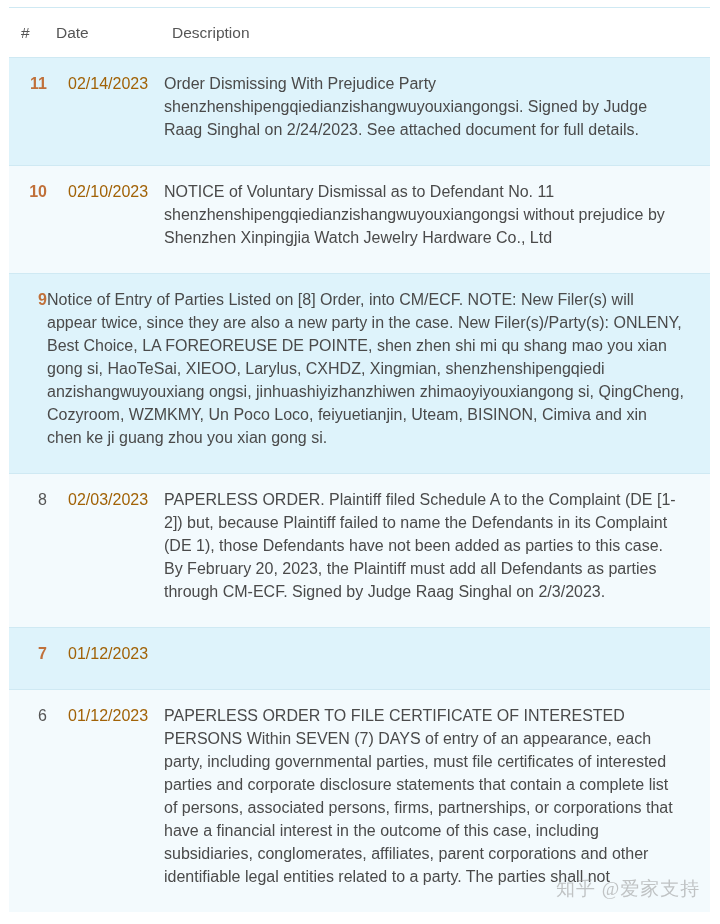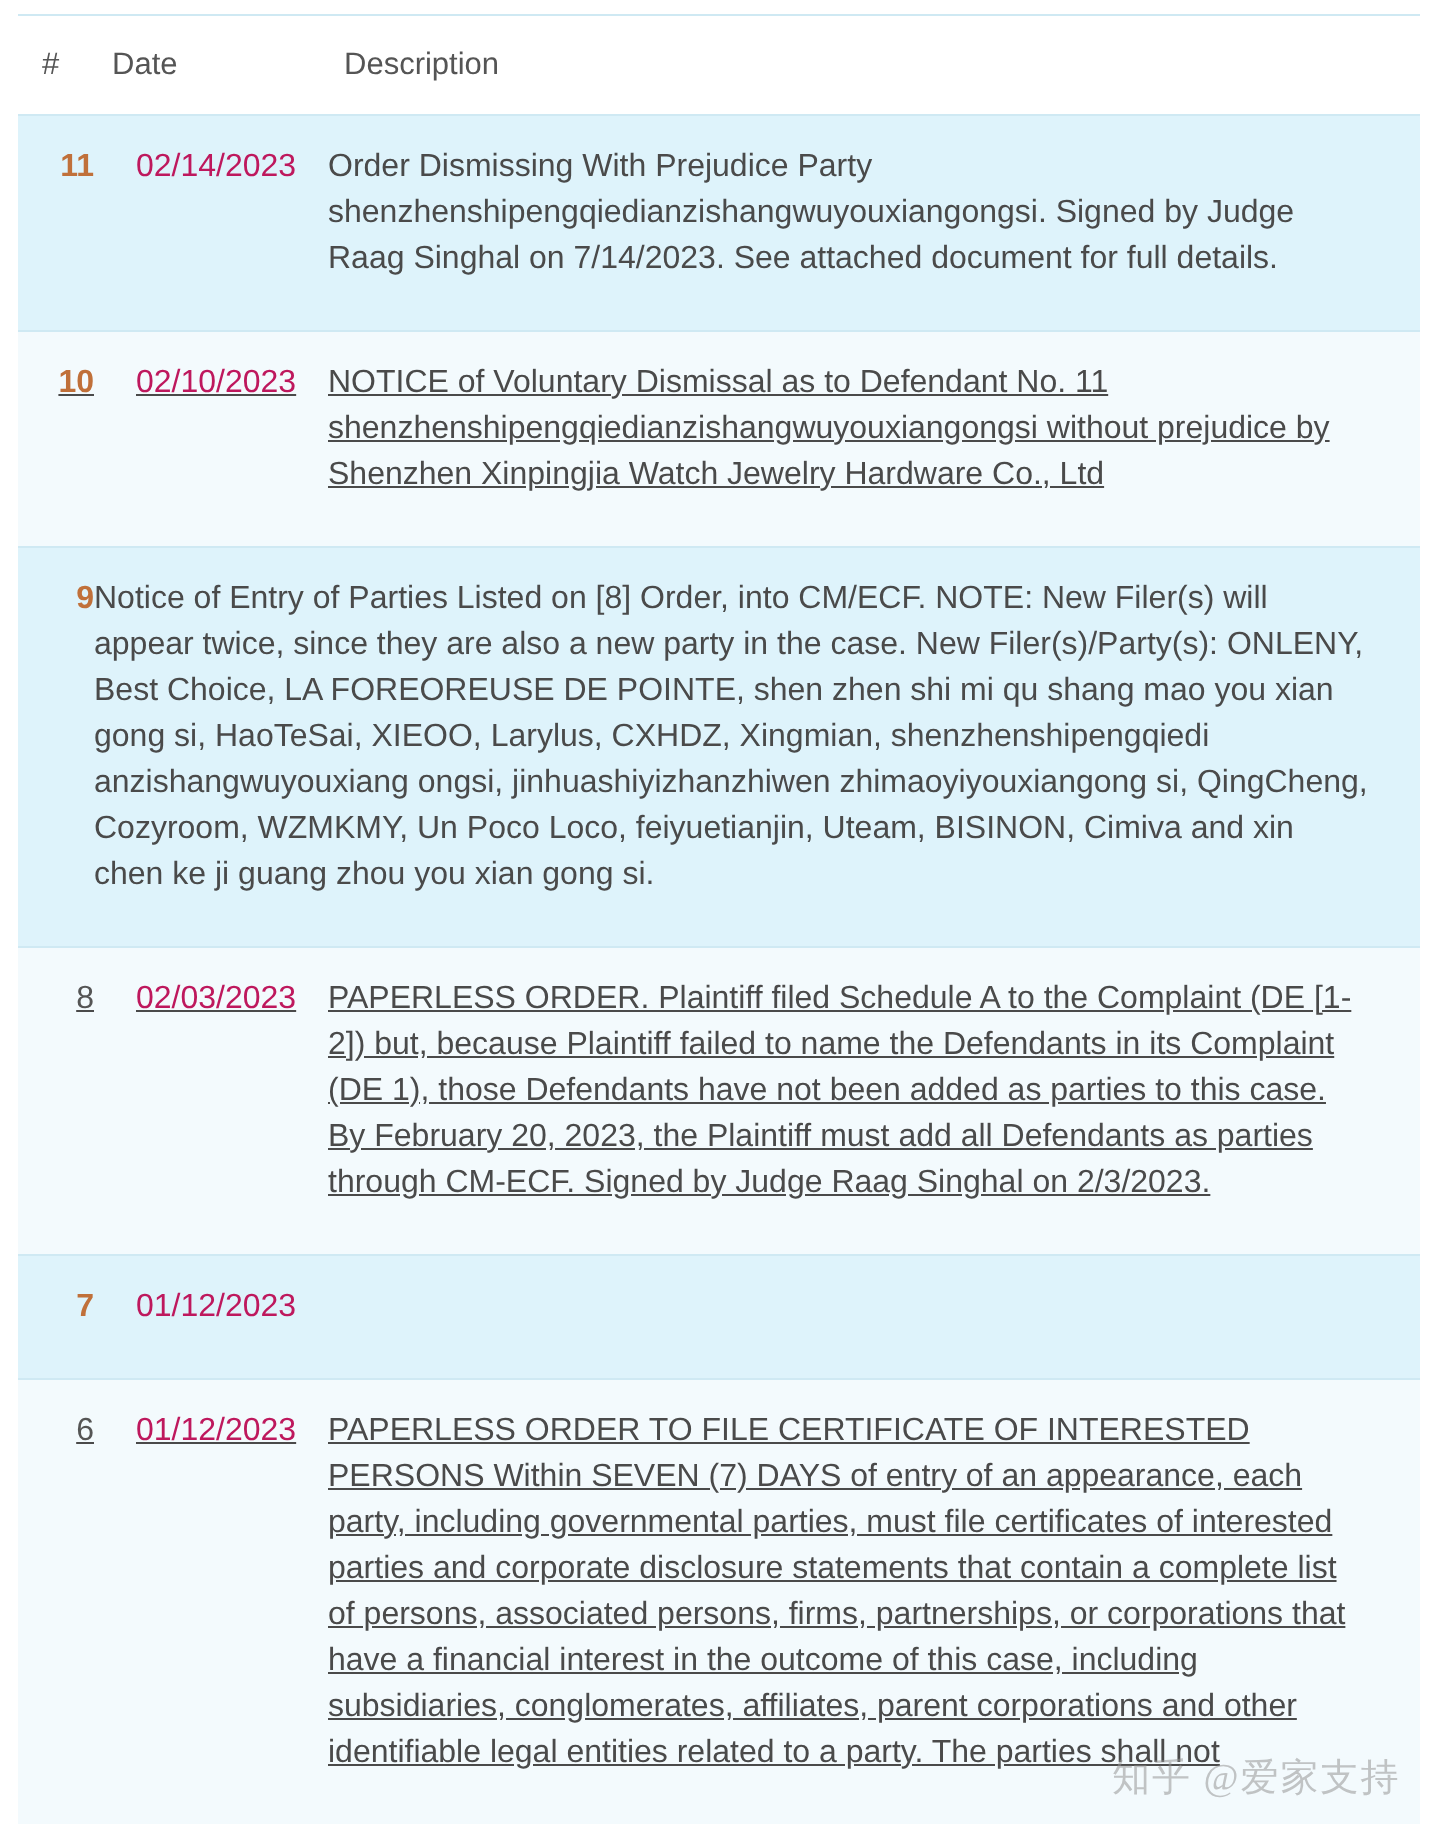--- a/index.html
+++ b/index.html
@@ -20,27 +20,27 @@
     .header .c-num { width: 33px; padding-left: 12px; box-sizing: border-box; }
     .header .c-date { width: 116px; padding-left: 14px; box-sizing: border-box; }
     .header .c-desc { padding-left: 14px; }
     .row {
       display: flex; align-items: flex-start;
       border-bottom: 1px solid #cfe9f3;
       padding: 14px 0 24px 0;
       font-size: 16px; line-height: 23px;
     }
     .row.hl { background: #def3fb; }
-    .row.plain { background: #f3fafd; text-decoration: underline; }
+    .row.plain { background: #f3fafd; }
     .c-num-cell {
       width: 38px; text-align: right; flex: 0 0 38px; box-sizing: border-box;
       color: #555;
     }
     .row.hl .c-num-cell { color: #c0703a; font-weight: bold; }
-    .c-date-cell { flex: 0 0 117px; padding-left: 21px; box-sizing: border-box; color: #be185d; }
+    .c-date-cell { flex: 0 0 117px; padding-left: 21px; box-sizing: border-box; color: #a16207; }
     .c-desc-cell { flex: 1 1 auto; padding-right: 24px; color: #4a4a4a; white-space: normal; }
     .row-last { border-bottom: none; }
     .watermark {
       position: absolute; left: 556px; top: 876px;
       font-family: Liberation Serif, serif;
       font-size: 19px; color: rgba(150,150,150,0.55);
       letter-spacing: 1px; pointer-events: none;
     }
   </style>
 </head>
@@ -49,21 +49,21 @@
 <div class="table">
   <div class="header">
     <div class="c-num">#</div>
     <div class="c-date">Date</div>
     <div class="c-desc">Description</div>
   </div>
 
   <div class="row hl">
     <div class="c-num-cell">11</div>
     <div class="c-date-cell">02/14/2023</div>
-    <div class="c-desc-cell">Order Dismissing With Prejudice Party shenzhenshipengqiedianzishangwuyouxiangongsi. Signed by Judge Raag Singhal on 7/14/2023. See attached document for full details.</div>
+    <div class="c-desc-cell">Order Dismissing With Prejudice Party shenzhenshipengqiedianzishangwuyouxiangongsi. Signed by Judge Raag Singhal on 2/24/2023. See attached document for full details.</div>
   </div>
 
   <div class="row plain">
     <div class="c-num-cell" style="color:#c0703a;font-weight:bold;">10</div>
     <div class="c-date-cell">02/10/2023</div>
     <div class="c-desc-cell">NOTICE of Voluntary Dismissal as to Defendant No. 11 shenzhenshipengqiedianzishangwuyouxiangongsi without prejudice by Shenzhen Xinpingjia Watch Jewelry Hardware Co., Ltd</div>
   </div>
 
   <div class="row hl">
     <div class="c-num-cell">9</div>

